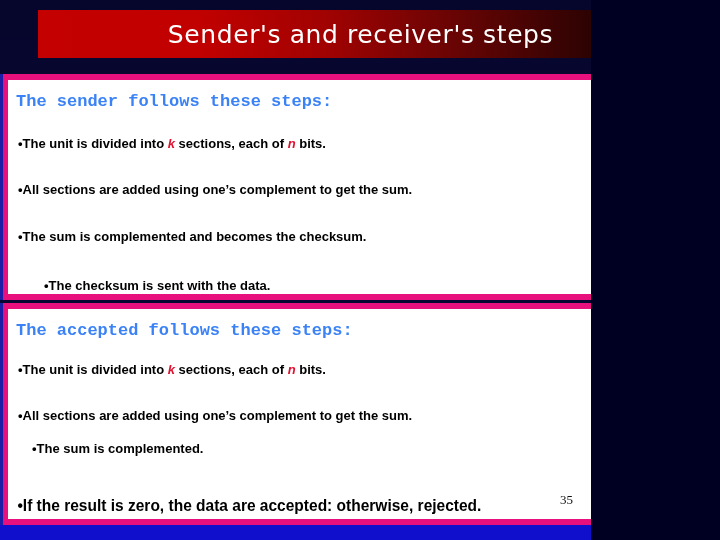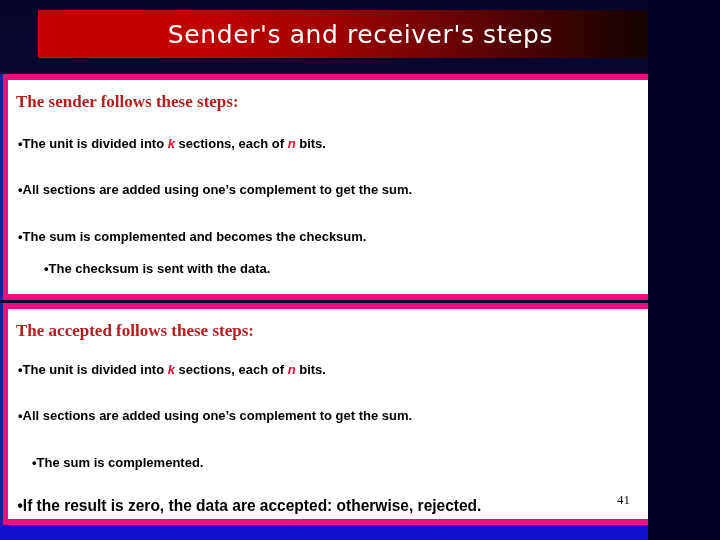--- a/index.html
+++ b/index.html
@@ -2,21 +2,21 @@
 <html><head>
 <meta charset="utf-8">
 <style>
   html, body {
     margin: 0;
     padding: 0;
     background: #000022;
   }
   #slide {
     position: relative;
-    width: 648px;
+    width: 591px;
     height: 540px;
     overflow: hidden;
     background: #050528;
     font-family: "Liberation Sans", sans-serif;
   }
 
   
   .bg {
     position: absolute;
     left: 0; top: 0;
@@ -84,22 +84,22 @@
     position: absolute;
     left: 0;
     top: 525px;
     width: 720px;
     height: 15px;
     background: #1010cc;
   }
 
   
   .heading {
-    color: #b91c1c;
-    font-family: Liberation Serif, serif;
+    color: #3b82f6;
+    font-family: Liberation Mono, monospace;
     font-weight: bold;
     font-size: 17px;
     margin: 0;
     padding: 12px 0 0 8px;
     white-space: nowrap;
   }
   .bullet-line {
     color: #000000;
     font-family: "Liberation Sans", sans-serif;
     font-weight: bold;
@@ -143,33 +143,33 @@
   <div class="title-banner">
     <div class="title-text">Sender's and receiver's steps</div>
   </div>
 
   <div class="box" id="box-sender">
     <div class="heading">The sender follows these steps:</div>
     <div id="sender-bullets">
         <div class="bullet-line" style="position: absolute; top: 56px;"><span class="bul">•</span><span>The unit is divided into </span><span class="var">k</span><span> sections, each of </span><span class="var">n</span><span> bits.</span></div>
         <div class="bullet-line" style="position: absolute; top: 102px;"><span class="bul">•</span><span>All sections are added using one’s complement to get the sum.</span></div>
         <div class="bullet-line" style="position: absolute; top: 149px;"><span class="bul">•</span><span>The sum is complemented and becomes the checksum.</span></div>
-        <div class="bullet-line" style="position: absolute; top: 181px; padding-left: 36px;"><span class="bul">•</span><span>The checksum is sent with the data.</span></div>
+        <div class="bullet-line" style="position: absolute; top: 198px; padding-left: 36px;"><span class="bul">•</span><span>The checksum is sent with the data.</span></div>
       </div>
   </div>
   <div class="edge-left" style="top:74px;height:226px;"></div>
 
   <div class="box" id="box-receiver">
     <div class="heading">The accepted follows these steps:</div>
     <div id="receiver-bullets">
         <div class="bullet-line" style="position: absolute; top: 53px;"><span class="bul">•</span><span>The unit is divided into </span><span class="var">k</span><span> sections, each of </span><span class="var">n</span><span> bits.</span></div>
         <div class="bullet-line" style="position: absolute; top: 99px;"><span class="bul">•</span><span>All sections are added using one’s complement to get the sum.</span></div>
-        <div class="bullet-line" style="position: absolute; top: 146px; padding-left: 24px;"><span class="bul">•</span><span>The sum is complemented.</span></div>
+        <div class="bullet-line" style="position: absolute; top: 132px; padding-left: 24px;"><span class="bul">•</span><span>The sum is complemented.</span></div>
         <div class="bullet-line condensed" style="position: absolute; top: 187px;"><span class="bul">•</span><span>If the result is zero, the data are accepted: otherwise, rejected.</span></div>
       </div>
   </div>
   <div class="edge-left" style="top:303px;height:222px;"></div>
 
-  <div class="page-num">41</div>
+  <div class="page-num">35</div>
 
   <div class="bottom-strip"></div>
 
 </div>
 
 </body></html>

